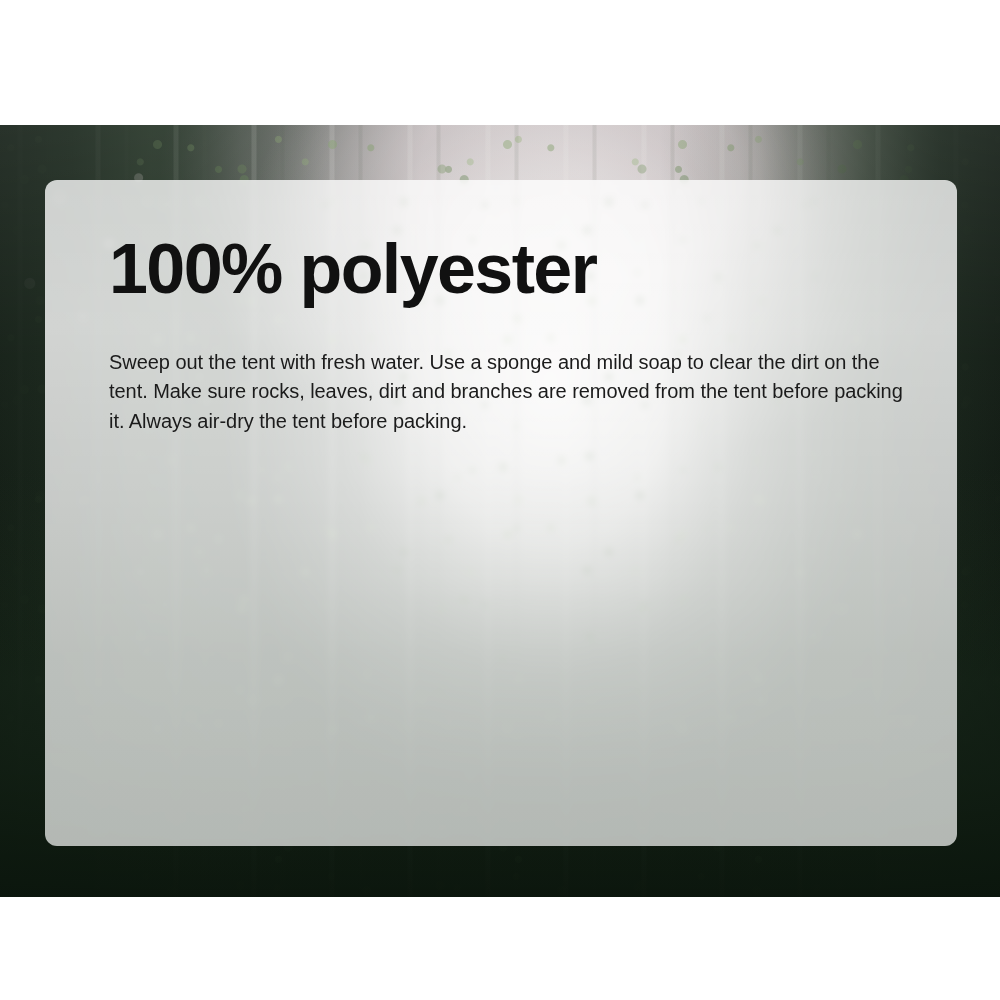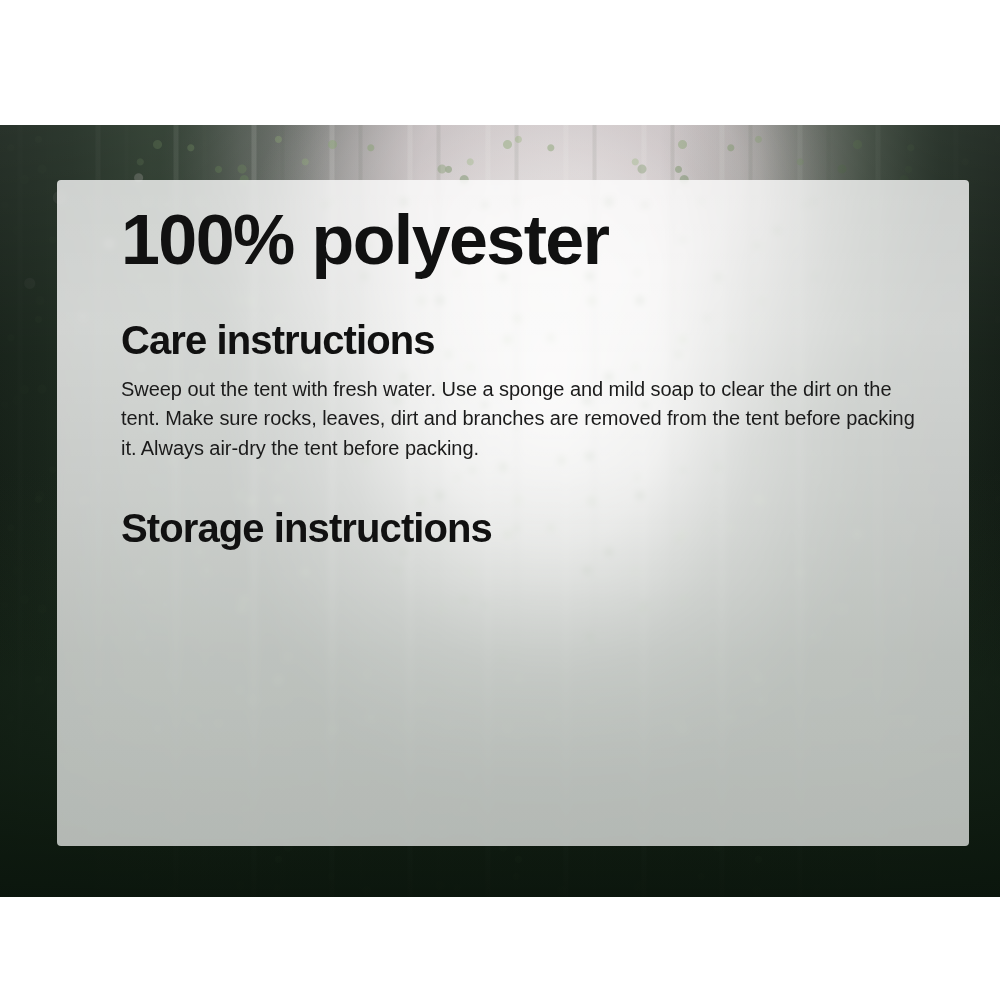--- a/index.html
+++ b/index.html
@@ -164,32 +164,31 @@
         rgba(0,0,0,0.10) 100%);
   }
 
   
   #card {
     position: absolute;
     left: 45px;
     top: 180px;
     width: 912px;
     height: 666px;
-    border-radius: 4px;
+    border-radius: 12px;
     background:
       linear-gradient(to bottom,
         rgba(255,255,255,0.78) 0%,
         rgba(255,255,255,0.80) 22%,
         rgba(255,255,255,0.76) 48%,
         rgba(252,253,252,0.72) 72%,
         rgba(250,252,250,0.70) 100%);
     backdrop-filter: blur(3px);
-    padding: 25px 52px 0 52px;
+    padding: 54px 52px 0 52px;
     overflow: hidden;
-    margin-left: 12px;
   }
 
   
   #title {
     font-size: 70px;
     font-weight: 700;
     letter-spacing: -1.6px;
     color: #111111;
     line-height: 1.0;
     margin: 0 0 44px 12px;
@@ -232,22 +231,20 @@
     <div class="edge-dark"></div>
     <div class="ground-dark"></div>
     <div class="atmosphere"></div>
   </div>
 
   <div id="card">
 
     <h1 id="title">100% polyester</h1>
 
     <div class="section">
-      <h2 class="section-heading">Care instructions</h2>
       <p class="section-body">Sweep out the tent with fresh water. Use a sponge and mild soap to clear the dirt on the tent. Make sure rocks, leaves, dirt and branches are removed from the tent before packing it. Always air-dry the tent before packing.</p>
     </div>
 
     <div class="section">
-      <h2 class="section-heading">Storage instructions</h2>
     </div>
 
   </div>
 </div>
 
 </body></html>

